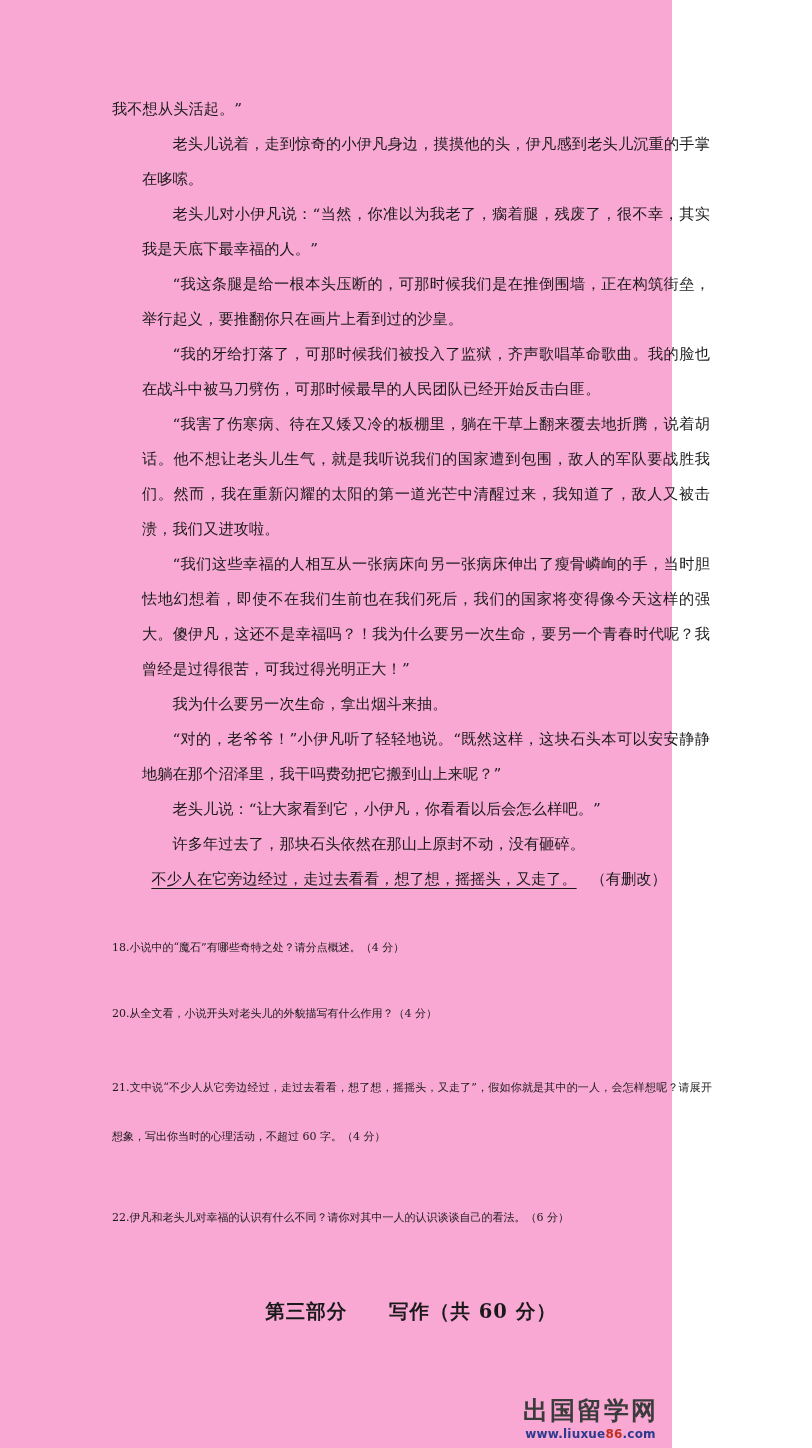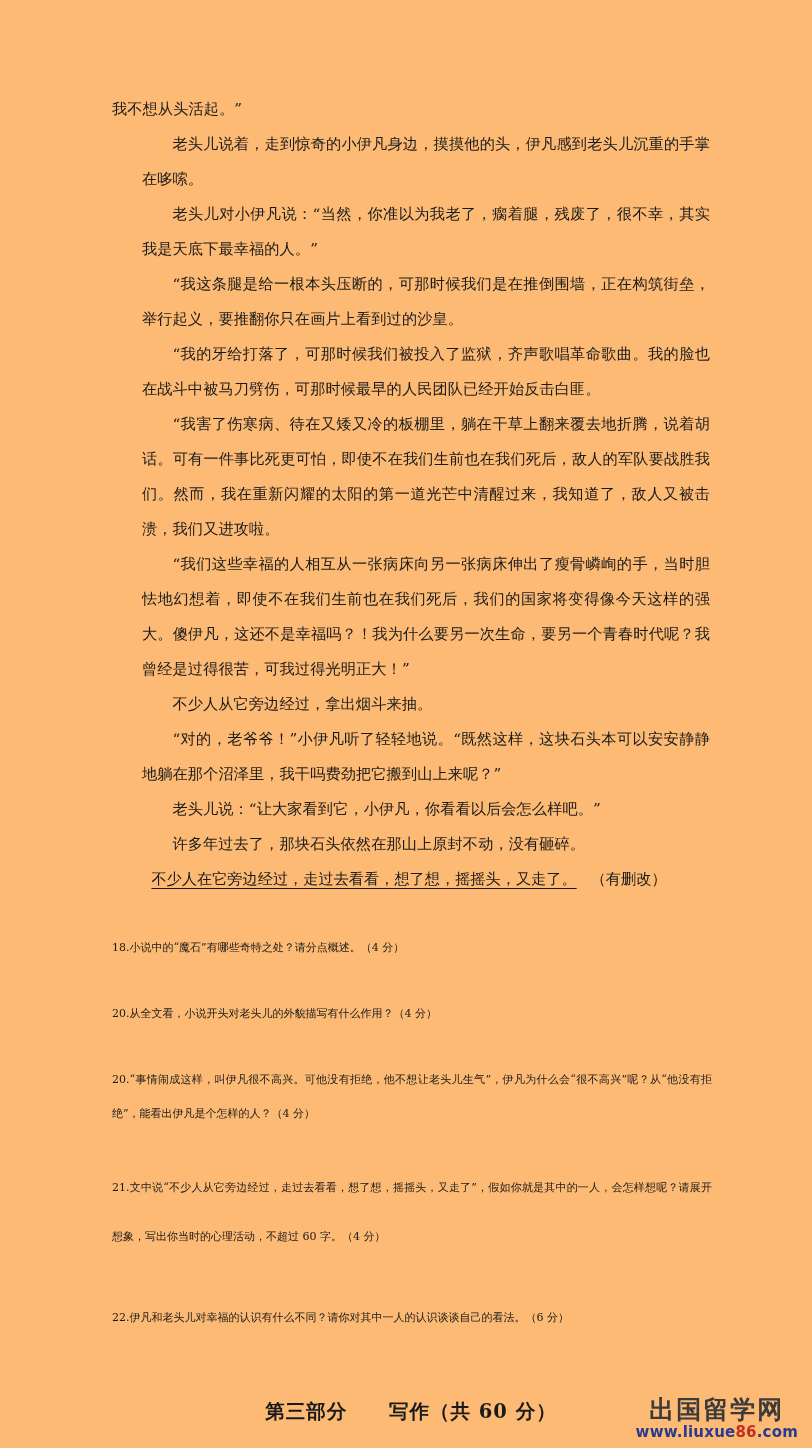--- a/index.html
+++ b/index.html
@@ -13,23 +13,23 @@
     position: relative;
     font-family: "DejaVu Serif", "Liberation Serif", serif;
     color: #1a1a1a;
     overflow: hidden;
   }
 
   .page {
     position: absolute;
     left: 0;
     top: 0;
-    width: 812px;
+    width: 672px;
     height: 1448px;
-    background: #fdba74;
+    background: #f9a8d4;
   }
 
   .content {
     position: absolute;
     left: 112px;
     top: 92px;
     width: 598px;
   }
 
   
@@ -105,31 +105,31 @@
 
   
   .watermark {
     position: absolute;
     right: 14px;
     bottom: 8px;
     text-align: center;
     line-height: 1;
   }
   .wm-cn {
-    font-family: Liberation Sans, sans-serif;
+    font-family: Liberation Mono, monospace;
     font-weight: bold;
     font-size: 25px;
     color: #3b3b3b;
     letter-spacing: 2px;
     display: block;
   }
   .wm-url {
     font-family: "DejaVu Sans", "Liberation Sans", sans-serif;
     font-weight: bold;
-    font-size: 15px;
+    font-size: 12px;
     color: #2a3b8f;
     letter-spacing: 0.2px;
     display: block;
     margin-top: 3px;
   }
   .wm-url .hl {
     color: #c03020;
   }
 </style>
 </head>
@@ -138,37 +138,36 @@
 <div class="page">
 
   <div class="content">
 
     <div>
       <p class="para noindent">我不想从头活起。”</p>
       <p class="para indent">老头儿说着，走到惊奇的小伊凡身边，摸摸他的头，伊凡感到老头儿沉重的手掌在哆嗦。</p>
       <p class="para indent">老头儿对小伊凡说：“当然，你准以为我老了，瘸着腿，残废了，很不幸，其实我是天底下最幸福的人。”</p>
       <p class="para indent">“我这条腿是给一根本头压断的，可那时候我们是在推倒围墙，正在构筑街垒，举行起义，要推翻你只在画片上看到过的沙皇。</p>
       <p class="para indent">“我的牙给打落了，可那时候我们被投入了监狱，齐声歌唱革命歌曲。我的脸也在战斗中被马刀劈伤，可那时候最早的人民团队已经开始反击白匪。</p>
-      <p class="para indent">“我害了伤寒病、待在又矮又冷的板棚里，躺在干草上翻来覆去地折腾，说着胡话。可有一件事比死更可怕，即使不在我们生前也在我们死后，敌人的军队要战胜我们。然而，我在重新闪耀的太阳的第一道光芒中清醒过来，我知道了，敌人又被击溃，我们又进攻啦。</p>
+      <p class="para indent">“我害了伤寒病、待在又矮又冷的板棚里，躺在干草上翻来覆去地折腾，说着胡话。他不想让老头儿生气，就是我听说我们的国家遭到包围，敌人的军队要战胜我们。然而，我在重新闪耀的太阳的第一道光芒中清醒过来，我知道了，敌人又被击溃，我们又进攻啦。</p>
       <p class="para indent">“我们这些幸福的人相互从一张病床向另一张病床伸出了瘦骨嶙峋的手，当时胆怯地幻想着，即使不在我们生前也在我们死后，我们的国家将变得像今天这样的强大。傻伊凡，这还不是幸福吗？！我为什么要另一次生命，要另一个青春时代呢？我曾经是过得很苦，可我过得光明正大！”</p>
-      <p class="para indent">不少人从它旁边经过，拿出烟斗来抽。</p>
+      <p class="para indent">我为什么要另一次生命，拿出烟斗来抽。</p>
       <p class="para indent">“对的，老爷爷！”小伊凡听了轻轻地说。“既然这样，这块石头本可以安安静静地躺在那个沼泽里，我干吗费劲把它搬到山上来呢？”</p>
       <p class="para indent">老头儿说：“让大家看到它，小伊凡，你看看以后会怎么样吧。”</p>
       <p class="para indent">许多年过去了，那块石头依然在那山上原封不动，没有砸碎。</p>
 
       <div class="last-line-row">
         <span class="underlined">不少人在它旁边经过，走过去看看，想了想，摇摇头，又走了。</span>
         <span class="src-note">（有删改）</span>
       </div>
     </div>
 
     <div class="questions">
       <p class="question">18.小说中的“魔石”有哪些奇特之处？请分点概述。（4 分）</p>
       <p class="question">20.从全文看，小说开头对老头儿的外貌描写有什么作用？（4 分）</p>
-      <p class="question wide">20.“事情闹成这样，叫伊凡很不高兴。可他没有拒绝，他不想让老头儿生气”，伊凡为什么会“很不高兴”呢？从“他没有拒绝”，能看出伊凡是个怎样的人？（4 分）</p>
       <p class="question wide q21">21.文中说“不少人从它旁边经过，走过去看看，想了想，摇摇头，又走了”，假如你就是其中的一人，会怎样想呢？请展开想象，写出你当时的心理活动，不超过 60 字。（4 分）</p>
       <p class="question wide q22">22.伊凡和老头儿对幸福的认识有什么不同？请你对其中一人的认识谈谈自己的看法。（6 分）</p>
     </div>
 
     <div>
       <div class="section-heading">
         <span>第三部分</span>
         <span class="heading-gap"></span>
         <span>写作（共 60 分）</span>
       </div>

